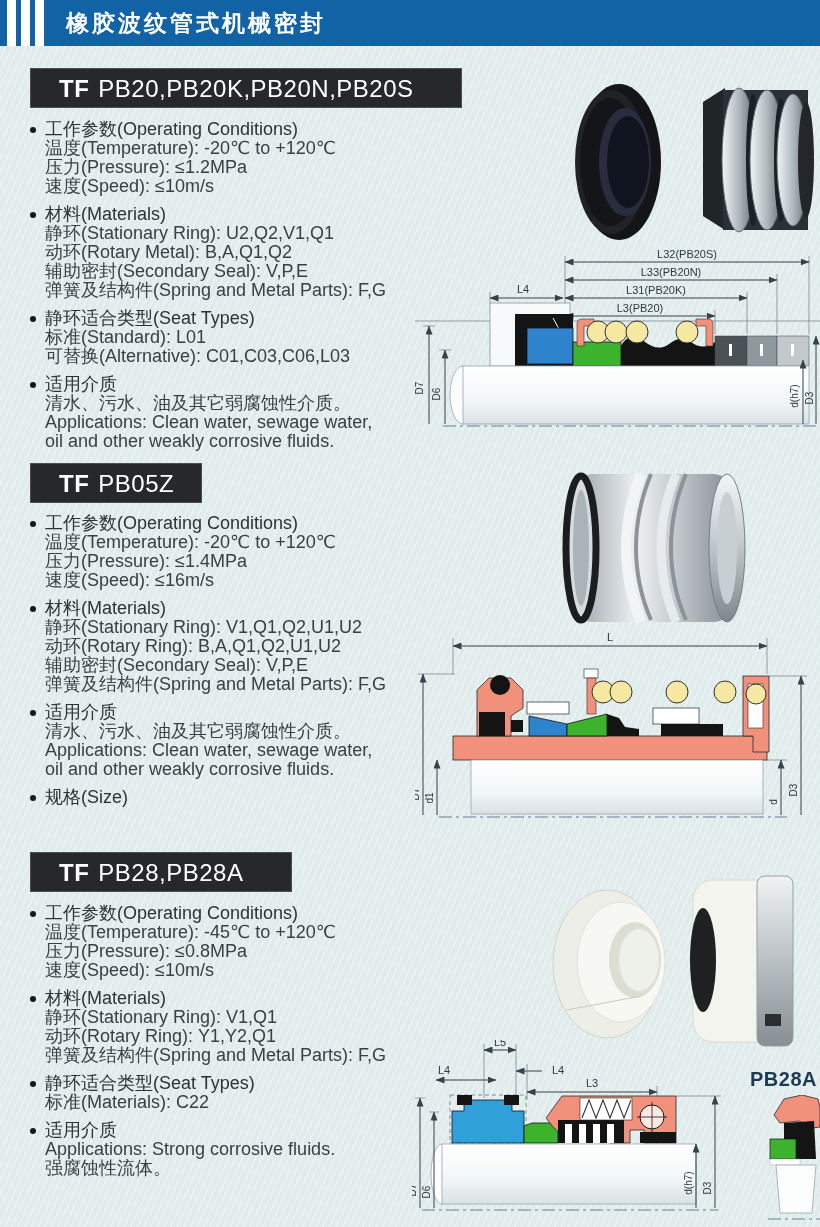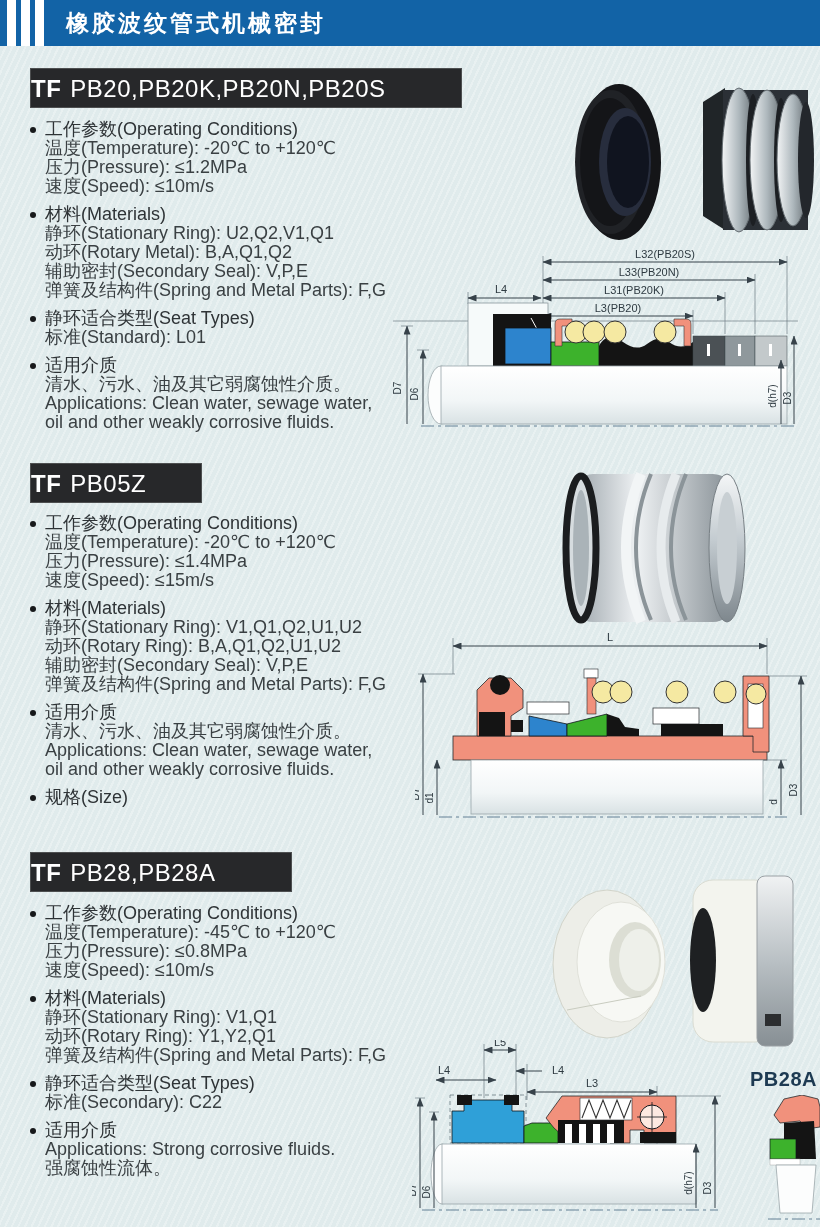--- a/index.html
+++ b/index.html
@@ -4,21 +4,21 @@
 <style>
 *{margin:0;padding:0;box-sizing:border-box}
 html,body{background:#aebcbe}
 #page{position:relative;width:820px;height:1227px;overflow:hidden;margin:0 auto;
   background:repeating-linear-gradient(115deg,rgba(255,255,255,.28) 0 2px,rgba(255,255,255,0) 2px 6px),#e0ebec;
   font-family:"Liberation Sans","DejaVu Sans",sans-serif;color:#33383b}
 .banner{position:absolute;left:0;top:0;width:820px;height:46px;background:#1263a6}
 .stripes i{position:absolute;top:0;height:46px;width:9px;background:#fff;display:block}
 .stripes i:nth-child(1){left:7px}.stripes i:nth-child(2){left:21px}.stripes i:nth-child(3){left:35px}
 .banner-title{position:absolute;left:66px;top:8px;font-size:23px;font-weight:bold;color:#fff;letter-spacing:3px;white-space:nowrap}
-.sec-header{position:absolute;height:40px;background:#27282a;color:#fff;font-size:24px;line-height:40px;letter-spacing:.5px;white-space:nowrap;border:1px solid #4d4f50}
+.sec-header{position:absolute;height:40px;background:#27282a;color:#fff;font-size:24px;line-height:40px;padding-left:28px;letter-spacing:.5px;white-space:nowrap;border:1px solid #4d4f50}
 .sec-header .tf{font-weight:bold;margin-right:9px}
 .specs{position:absolute}
 .spec-group{margin-bottom:9px;font-size:18px;line-height:19px;padding-left:15px}
 .spec-title{position:relative;color:#2e3336}
 .spec-title::before{content:"";position:absolute;left:-15px;top:6.5px;width:6px;height:6px;border-radius:50%;background:#17191b}
 .spec-line{color:#3a4043}
 .photo,.diagram{position:absolute}
 .side-label{position:absolute;font-size:20px;font-weight:bold;color:#1d3a52;letter-spacing:.5px}
 svg text{font-family:"Liberation Sans","DejaVu Sans",sans-serif;fill:#2e3a41}
 svg .lb{font-size:11px}
@@ -50,20 +50,21 @@
       <div class="spec-group">
         <div class="spec-title">材料(Materials)</div>
         <div class="spec-line">静环(Stationary Ring): U2,Q2,V1,Q1</div>
         <div class="spec-line">动环(Rotary Metal): B,A,Q1,Q2</div>
         <div class="spec-line">辅助密封(Secondary Seal): V,P,E</div>
         <div class="spec-line">弹簧及结构件(Spring and Metal Parts): F,G</div>
       </div>
       <div class="spec-group">
         <div class="spec-title">静环适合类型(Seat Types)</div>
         <div class="spec-line">标准(Standard): L01</div>
+        <div class="spec-line">可替换(Alternative): C01,C03,C06,L03</div>
       </div>
       <div class="spec-group">
         <div class="spec-title">适用介质</div>
         <div class="spec-line">清水、污水、油及其它弱腐蚀性介质。</div>
         <div class="spec-line">Applications: Clean water, sewage water,</div>
         <div class="spec-line">oil and other weakly corrosive fluids.</div>
       </div>
     </div>
 
   <div class="photo" style="left:553px;top:60px">
@@ -88,21 +89,21 @@
         <ellipse cx="186" cy="100" rx="17" ry="72" fill="url(#pm1)" stroke="#646c71"></ellipse>
         <ellipse cx="200" cy="100" rx="7" ry="66" fill="#1c1f23"></ellipse>
         <ellipse cx="214" cy="100" rx="17" ry="70" fill="url(#pm1)" stroke="#646c71"></ellipse>
         <ellipse cx="228" cy="100" rx="7" ry="62" fill="#1c1f23"></ellipse>
         <ellipse cx="240" cy="100" rx="16" ry="66" fill="url(#pm1)" stroke="#646c71"></ellipse>
         <ellipse cx="253" cy="100" rx="8" ry="58" fill="#23272c"></ellipse>
       </g>
     </svg>
   </div>
 
-  <div class="diagram" style="left:393px;top:248px">
+  <div class="diagram" style="left:415px;top:248px">
     <svg width="405" height="200" viewBox="0 0 405 200">
       <defs>
         <marker id="a1e" markerWidth="9" markerHeight="7" refX="8.5" refY="3.5" orient="auto" markerUnits="userSpaceOnUse">
             <path d="M0,0L9,3.5L0,7Z" fill="#37424a"></path>
           </marker>
         <marker id="a1s" markerWidth="9" markerHeight="7" refX="8.5" refY="3.5" orient="auto-start-reverse" markerUnits="userSpaceOnUse">
             <path d="M0,0L9,3.5L0,7Z" fill="#37424a"></path>
           </marker>
         <linearGradient id="shg1" x1="0" y1="0" x2="0" y2="1">
           <stop offset="0" stop-color="#ffffff"></stop>
@@ -170,21 +171,21 @@
   </div>
 
   <div class="sec-header" style="left:30px;top:463px;width:172px">
     <span class="tf">TF</span><span>PB05Z</span>
   </div>
   <div class="specs" style="left:30px;top:514px;width:385px">
       <div class="spec-group">
         <div class="spec-title">工作参数(Operating Conditions)</div>
         <div class="spec-line">温度(Temperature): -20℃ to +120℃</div>
         <div class="spec-line">压力(Pressure): ≤1.4MPa</div>
-        <div class="spec-line">速度(Speed): ≤15m/s</div>
+        <div class="spec-line">速度(Speed): ≤16m/s</div>
       </div>
       <div class="spec-group">
         <div class="spec-title">材料(Materials)</div>
         <div class="spec-line">静环(Stationary Ring): V1,Q1,Q2,U1,U2</div>
         <div class="spec-line">动环(Rotary Ring): B,A,Q1,Q2,U1,U2</div>
         <div class="spec-line">辅助密封(Secondary Seal): V,P,E</div>
         <div class="spec-line">弹簧及结构件(Spring and Metal Parts): F,G</div>
       </div>
       <div class="spec-group">
         <div class="spec-title">适用介质</div>
@@ -294,21 +295,21 @@
         <div class="spec-line">速度(Speed): ≤10m/s</div>
       </div>
       <div class="spec-group">
         <div class="spec-title">材料(Materials)</div>
         <div class="spec-line">静环(Stationary Ring): V1,Q1</div>
         <div class="spec-line">动环(Rotary Ring): Y1,Y2,Q1</div>
         <div class="spec-line">弹簧及结构件(Spring and Metal Parts): F,G</div>
       </div>
       <div class="spec-group">
         <div class="spec-title">静环适合类型(Seat Types)</div>
-        <div class="spec-line">标准(Secondary): C22</div>
+        <div class="spec-line">标准(Materials): C22</div>
       </div>
       <div class="spec-group">
         <div class="spec-title">适用介质</div>
         <div class="spec-line">Applications: Strong corrosive fluids.</div>
         <div class="spec-line">强腐蚀性流体。</div>
       </div>
     </div>
 
   <div class="photo" style="left:545px;top:868px">
     <svg width="265" height="185" viewBox="0 0 265 185">

